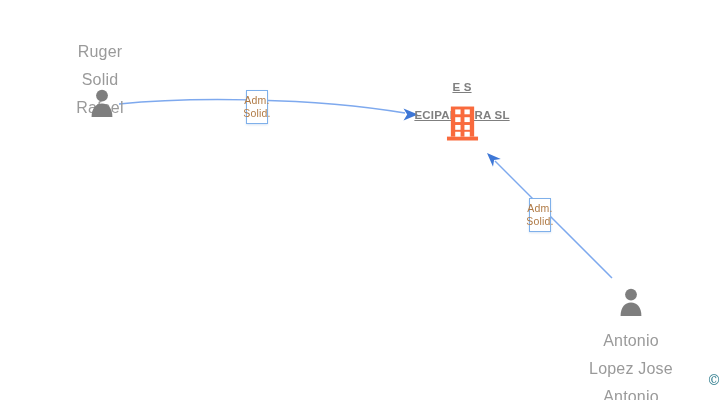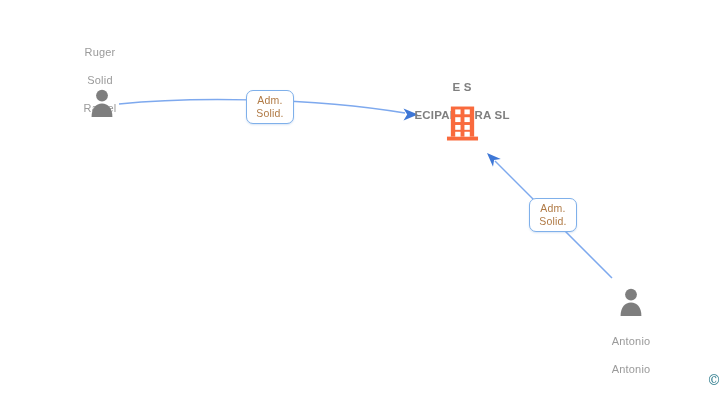--- a/index.html
+++ b/index.html
@@ -3,29 +3,29 @@
 <meta charset="utf-8">
 <style>
   html,body{margin:0;padding:0;background:#ffffff;}
   .canvas{
     position:relative;width:728px;height:400px;background:#ffffff;overflow:hidden;
     font-family:"Liberation Sans","DejaVu Sans",sans-serif;
   }
   svg.layer{position:absolute;left:0;top:0;width:728px;height:400px;}
   .node{position:absolute;}
   .node-label{
-    position:absolute;text-align:center;font-size:11px;line-height:14px;
+    position:absolute;text-align:center;font-size:16px;line-height:14px;
     color:#9a9a9a;letter-spacing:.2px;white-space:pre-line;
   }
   .node-label div{min-height:14px;}
-  .company-label{color:#7f7f7f;font-weight:bold;font-size:11.5px;line-height:14px;}
+  .company-label{color:#7f7f7f;font-weight:bold;font-size:11.5px;line-height:14px;text-decoration:underline;}
   .icon-box{position:absolute;}
   .edge-label{
-    position:absolute;width:48px;height:34px;box-sizing:border-box;background:#ffffff;
-    border:1.5px solid #7fb0ea;border-radius:7px;
+    position:absolute;width:22px;height:34px;box-sizing:border-box;background:#ffffff;
+    border:1.5px solid #7fb0ea;border-radius:0;
     display:flex;flex-direction:column;align-items:center;justify-content:center;
     font-size:10.5px;line-height:13px;color:#b07a45;letter-spacing:.2px;
     box-shadow:0 1px 2px rgba(120,160,220,.28);
   }
   .logo{
     position:absolute;right:3px;top:372px;display:flex;align-items:center;
     font-family:"DejaVu Serif","Liberation Serif",serif;font-style:italic;
   }
   .logo .cr{color:#2f7d8e;font-size:14px;font-style:normal;margin-right:4px;}
   .logo .brand{font-size:18px;line-height:20px;}
@@ -83,20 +83,21 @@
 
   <div class="node">
     <div class="icon-box" style="left:616px;top:286px;width:30px;height:30px;">
       <svg width="30" height="30" viewBox="0 0 30 30">
         <circle cx="15" cy="8.6" r="5.9" fill="#7e7e7e"></circle>
         <path d="M4.6,30 c0,-8.6 4.2,-13.4 10.4,-13.4 s10.4,4.8 10.4,13.4 z" fill="#7e7e7e"></path>
       </svg>
     </div>
     <div class="node-label" style="left:561px;top:320px;width:140px;">
       <div>Antonio</div>
+      <div>Lopez Jose</div>
       <div>Antonio</div>
     </div>
   </div>
 
   <div class="edge-label" style="left:246px;top:90px;">
     <span>Adm.</span>
     <span>Solid.</span>
   </div>
   <div class="edge-label" style="left:529px;top:198px;">
     <span>Adm.</span>

